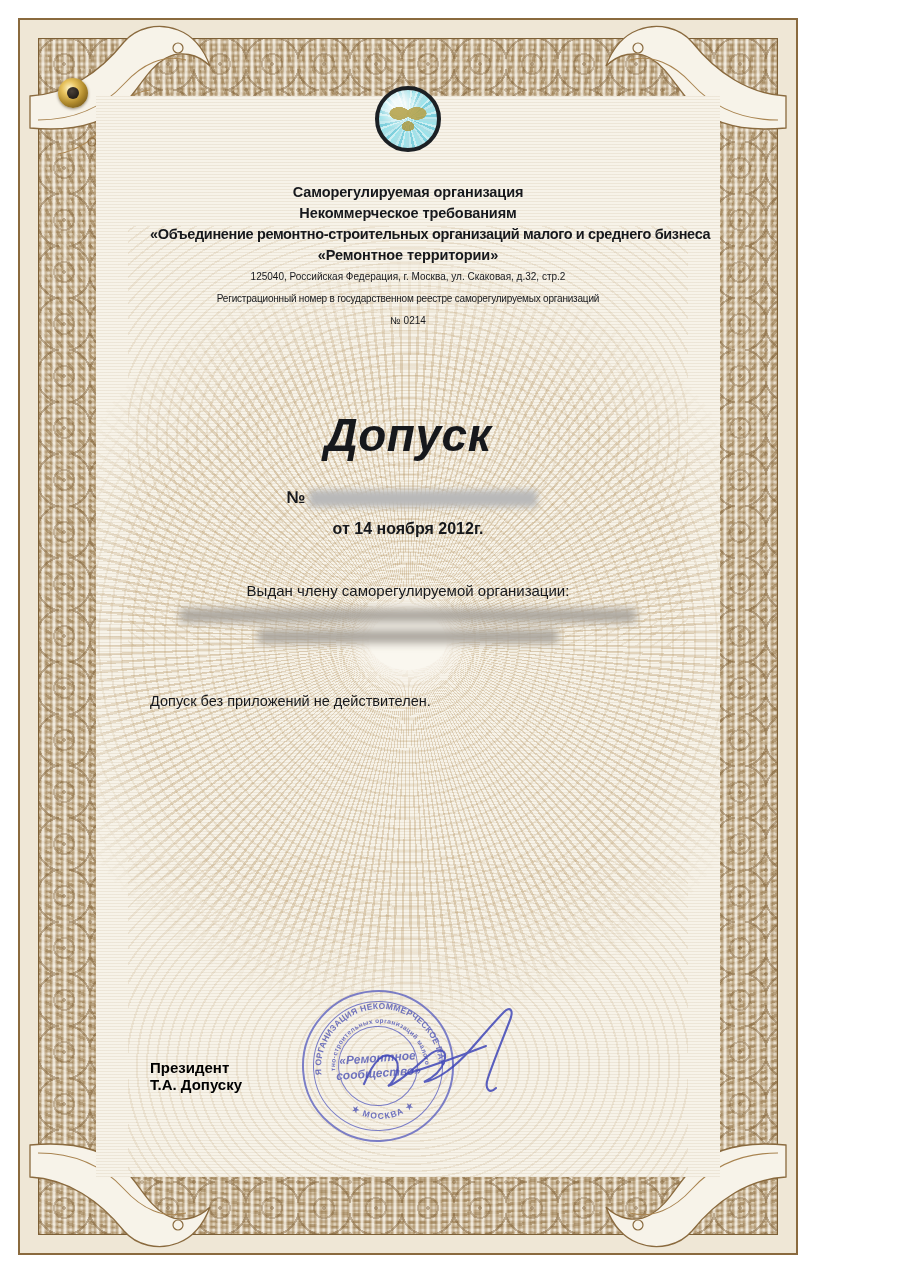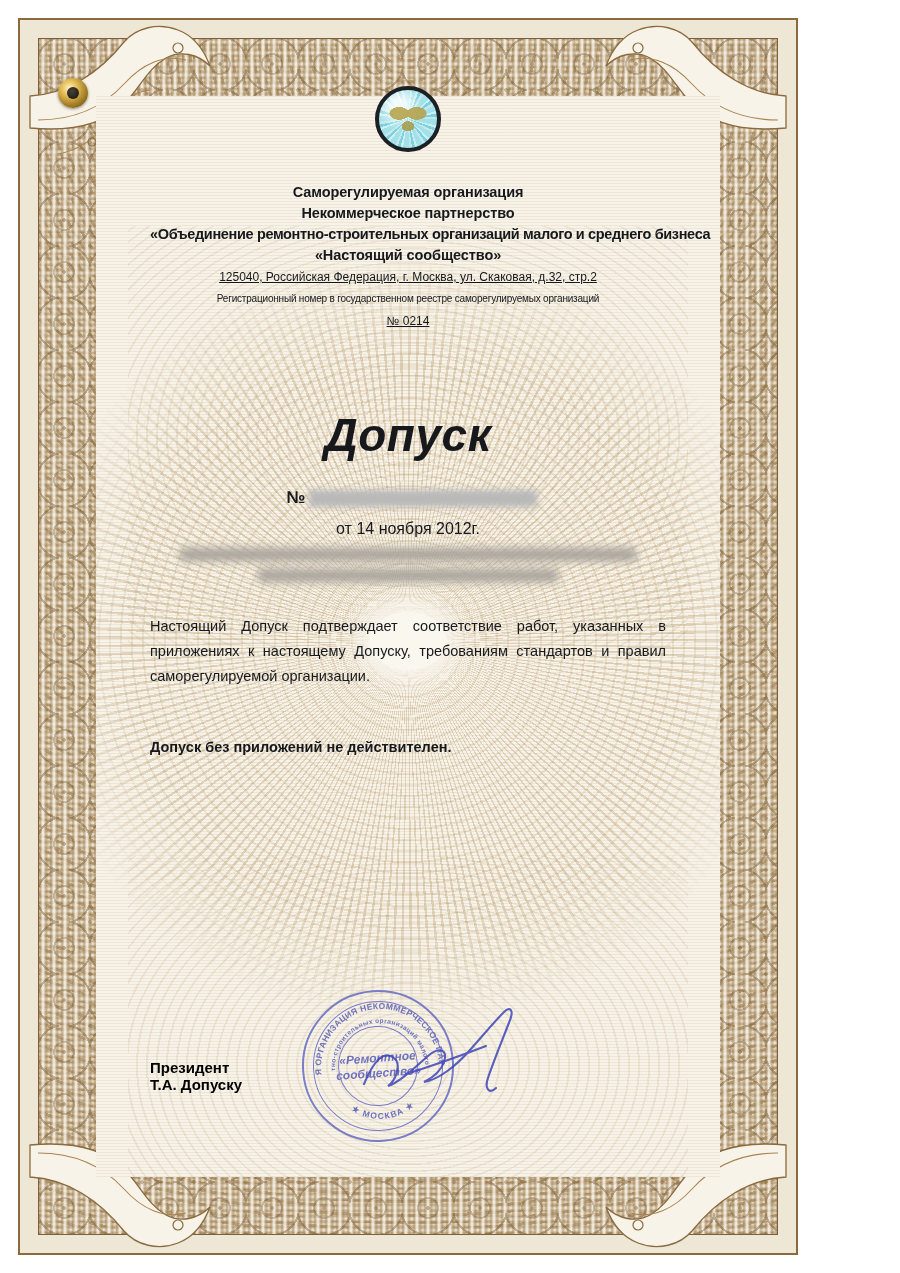--- a/index.html
+++ b/index.html
@@ -253,23 +253,22 @@
     letter-spacing: -0.1px;
   }
   .org-line-wide {
     font-size: 14.5px;
     font-weight: bold;
     line-height: 21px;
     white-space: nowrap;
     letter-spacing: -0.35px;
   }
   .org-line {
-    font-size: 12px;
+    font-size: 10px;
     line-height: 22px;
-    text-decoration: underline;
   }
   .org-line-reg {
     font-size: 10px;
     line-height: 22px;
     white-space: nowrap;
     letter-spacing: -0.2px;
   }
 
   .doc-title {
     margin-top: 80px;
@@ -297,21 +296,21 @@
     width: 228px;
     height: 17px;
     background: #b9b9b9;
     filter: blur(3px);
   }
 
   .doc-date {
     margin-top: 12px;
     text-align: center;
     font-size: 16px;
-    font-weight: normal;
+    font-weight: bold;
   }
 
   .issued-to-label {
     margin-top: 44px;
     text-align: center;
     font-size: 15px;
   }
   .member-redaction {
     margin: 10px auto 0;
     width: 456px;
@@ -331,21 +330,21 @@
     margin-top: 78px;
     font-size: 14.5px;
   }
 
   .body-para {
     margin-top: 32px;
     font-size: 14.5px;
     line-height: 25px;
     text-align: justify;
   }
-  .body-para.short { text-align: left; font-weight: bold; }
+  .body-para.short { text-align: left; }
   .gap-lg { margin-top: 46px; }
 
   
   .signature-row {
     position: absolute;
     left: 54px;
     right: 54px;
     top: 963px;
     display: flex;
     justify-content: space-between;
@@ -456,44 +455,44 @@
     <div class="paper-texture"></div>
     <div class="watermark-rosette wm-top"></div>
     <div class="watermark-rosette wm-bottom"></div>
     <div class="watermark-sun"></div>
     <div class="watermark-core"></div>
 
     <div class="content">
 
       <div class="org-block">
         <div class="org-line-bold">Саморегулируемая организация</div>
-        <div class="org-line-bold">Некоммерческое партнерство</div>
+        <div class="org-line-bold">Некоммерческое требованиям</div>
         <div class="org-line-wide">«Объединение ремонтно-строительных организаций малого и среднего  бизнеса</div>
-        <div class="org-line-bold">«Настоящий сообщество»</div>
+        <div class="org-line-bold">«Ремонтное территории»</div>
         <div class="org-line">125040, Российская Федерация, г. Москва, ул. Скаковая, д.32, стр.2</div>
         <div class="org-line-reg">Регистрационный номер в государственном реестре саморегулируемых организаций</div>
         <div class="org-line">№ 0214</div>
       </div>
 
       <div class="doc-title">Допуск</div>
 
       <div class="number-row">
         <span class="number-label">№</span>
         <span class="redaction-bar"></span>
       </div>
 
       <div class="doc-date">от  14 ноября 2012г.</div>
 
+      <div class="issued-to-label">Выдан члену саморегулируемой организации:</div>
       <div class="member-redaction">
         <span class="mr1"></span>
         <span class="mr2"></span>
       </div>
 
 
-      <div class="body-para">Настоящий Допуск  подтверждает соответствие работ, указанных в приложениях к настоящему Допуску,  требованиям стандартов и правил  саморегулируемой организации.</div>
       <div class="body-para short gap-lg">Допуск без приложений не действителен.</div>
 
     </div>
 
     <div class="signature-row">
       <span>Президент</span>
       <span>Т.А. Допуску</span>
     </div>
 
     <div class="stamp">

